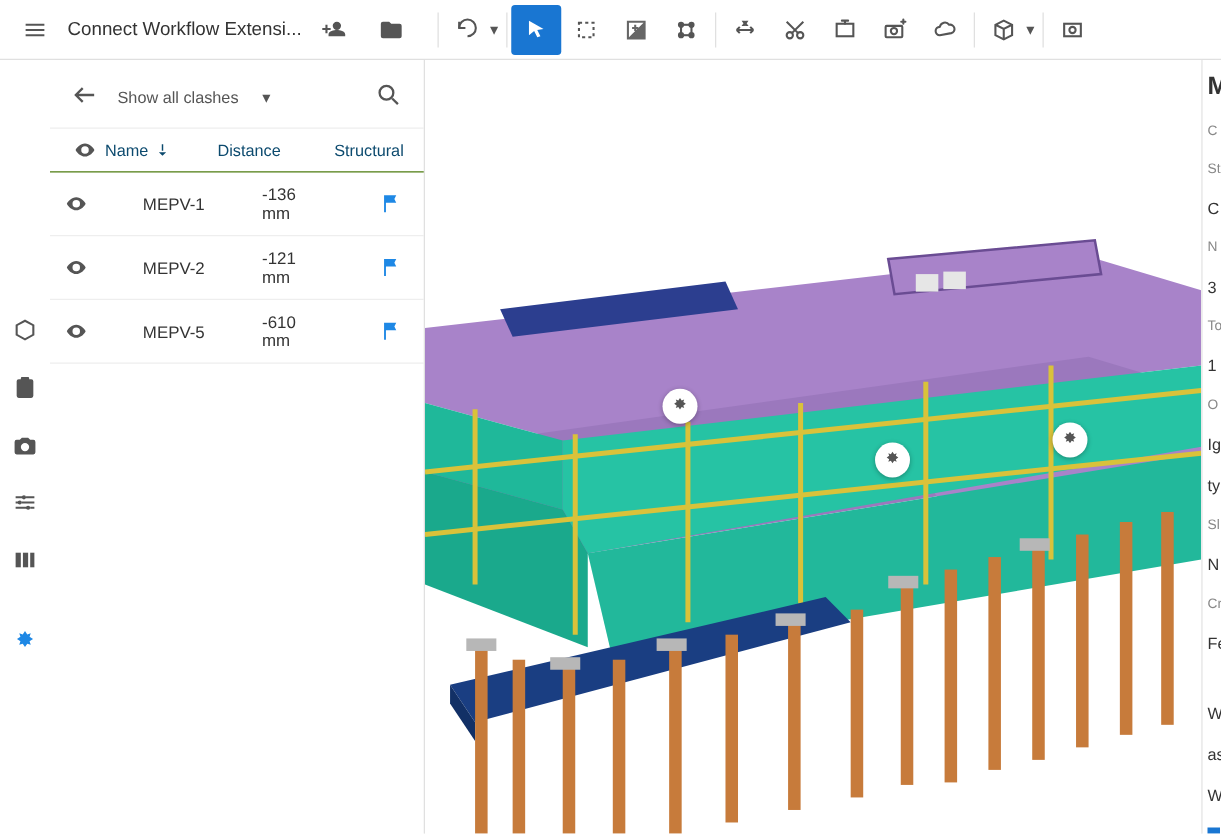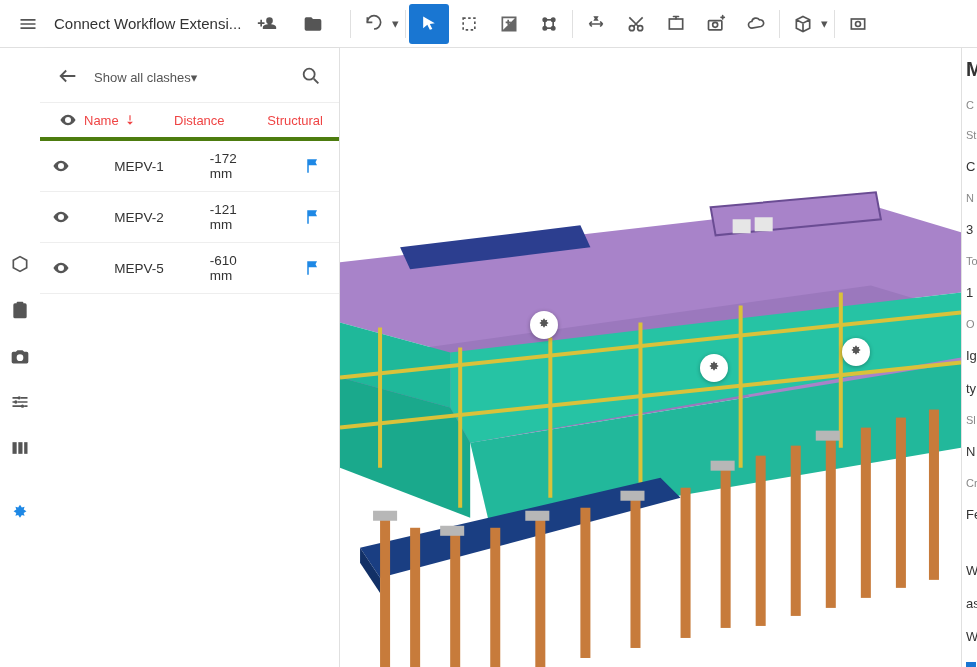--- a/index.html
+++ b/index.html
@@ -25,24 +25,24 @@
   .rail-gap { height: 6px; }
   .rail .ibtn { width: 32px; height: 32px; display:flex; align-items:center; justify-content:center; color:#555; cursor:pointer; border-radius:3px;}
   .rail .ibtn.active { color:#1e88e5; }
 
   
   .panel { width: 300px; border-right: 1px solid #e0e0e0; display:flex; flex-direction:column; box-shadow: 2px 0 3px -2px rgba(0,0,0,0.15);}
   .panel-head { display:flex; align-items:center; padding: 10px 12px 8px 10px; gap:8px;}
   .panel-head-back { width:36px; height:36px; display:flex; align-items:center;justify-content:center; color:#555; cursor:pointer;}
   .panel-head-main { flex:1; display:flex; flex-direction:column; }
   .panel-title { font-size: 22px; font-weight:600; color:#222; }
-  .panel-sub { display:flex; align-items:center; gap:0; color:#555; font-size:13px; margin-top:2px; cursor:pointer;}
+  .panel-sub { display:flex; align-items:center; gap:19px; color:#555; font-size:13px; margin-top:2px; cursor:pointer;}
   .panel-search { width:32px; height:32px; display:flex;align-items:center;justify-content:center; color:#555; cursor:pointer;}
 
-  .table-head { display:flex; align-items:center; border-top:1px solid #eee; border-bottom:4px solid #4d7c0f; padding: 8px 12px; font-size:13px; color:#ef4444;}
+  .table-head { display:flex; align-items:center; border-top:1px solid #eee; border-bottom:1px solid #4d7c0f; padding: 8px 12px; font-size:13px; color:#0c4a6e;}
   .col-vis { width: 32px; display:flex; justify-content:center;}
   .col-name { width: 90px; display:flex; align-items:center; gap:4px;}
   .col-dist { width: 90px; }
   .col-imp { flex:1; text-align:right; padding-right:4px;}
   .row { display:flex; align-items:center; border-bottom:1px solid #eee; padding: 10px 12px; font-size:13.5px;gap:44px;}
   .row .col-name { font-weight:500;}
   .row .col-imp { display:flex; justify-content:flex-end; color:#1e88e5;}
   .eye { color:#555; }
 
   
@@ -244,21 +244,21 @@
         <div class="col-imp"><span>Structural</span></div>
       </div>
 
       <div class="row">
         <div class="col-vis">
             <svg class="eye" viewBox="0 0 24 24" width="18" height="18" fill="currentColor">
               <path d="M12 5c-5 0-9 4.5-10 7 1 2.5 5 7 10 7s9-4.5 10-7c-1-2.5-5-7-10-7zm0 11a4 4 0 110-8 4 4 0 010 8z"></path>
             </svg>
           </div>
         <div class="col-name">MEPV-1</div>
-        <div class="col-dist">-172 mm</div>
+        <div class="col-dist">-136 mm</div>
         <div class="col-imp">
             <svg viewBox="0 0 24 24" width="18" height="18" fill="#1e88e5">
               <path d="M5 3h11l-2 4 2 4H5v10H3V3h2z"></path>
             </svg>
           </div>
       </div>
       <div class="row">
         <div class="col-vis">
             <svg class="eye" viewBox="0 0 24 24" width="18" height="18" fill="currentColor">
               <path d="M12 5c-5 0-9 4.5-10 7 1 2.5 5 7 10 7s9-4.5 10-7c-1-2.5-5-7-10-7zm0 11a4 4 0 110-8 4 4 0 010 8z"></path>

